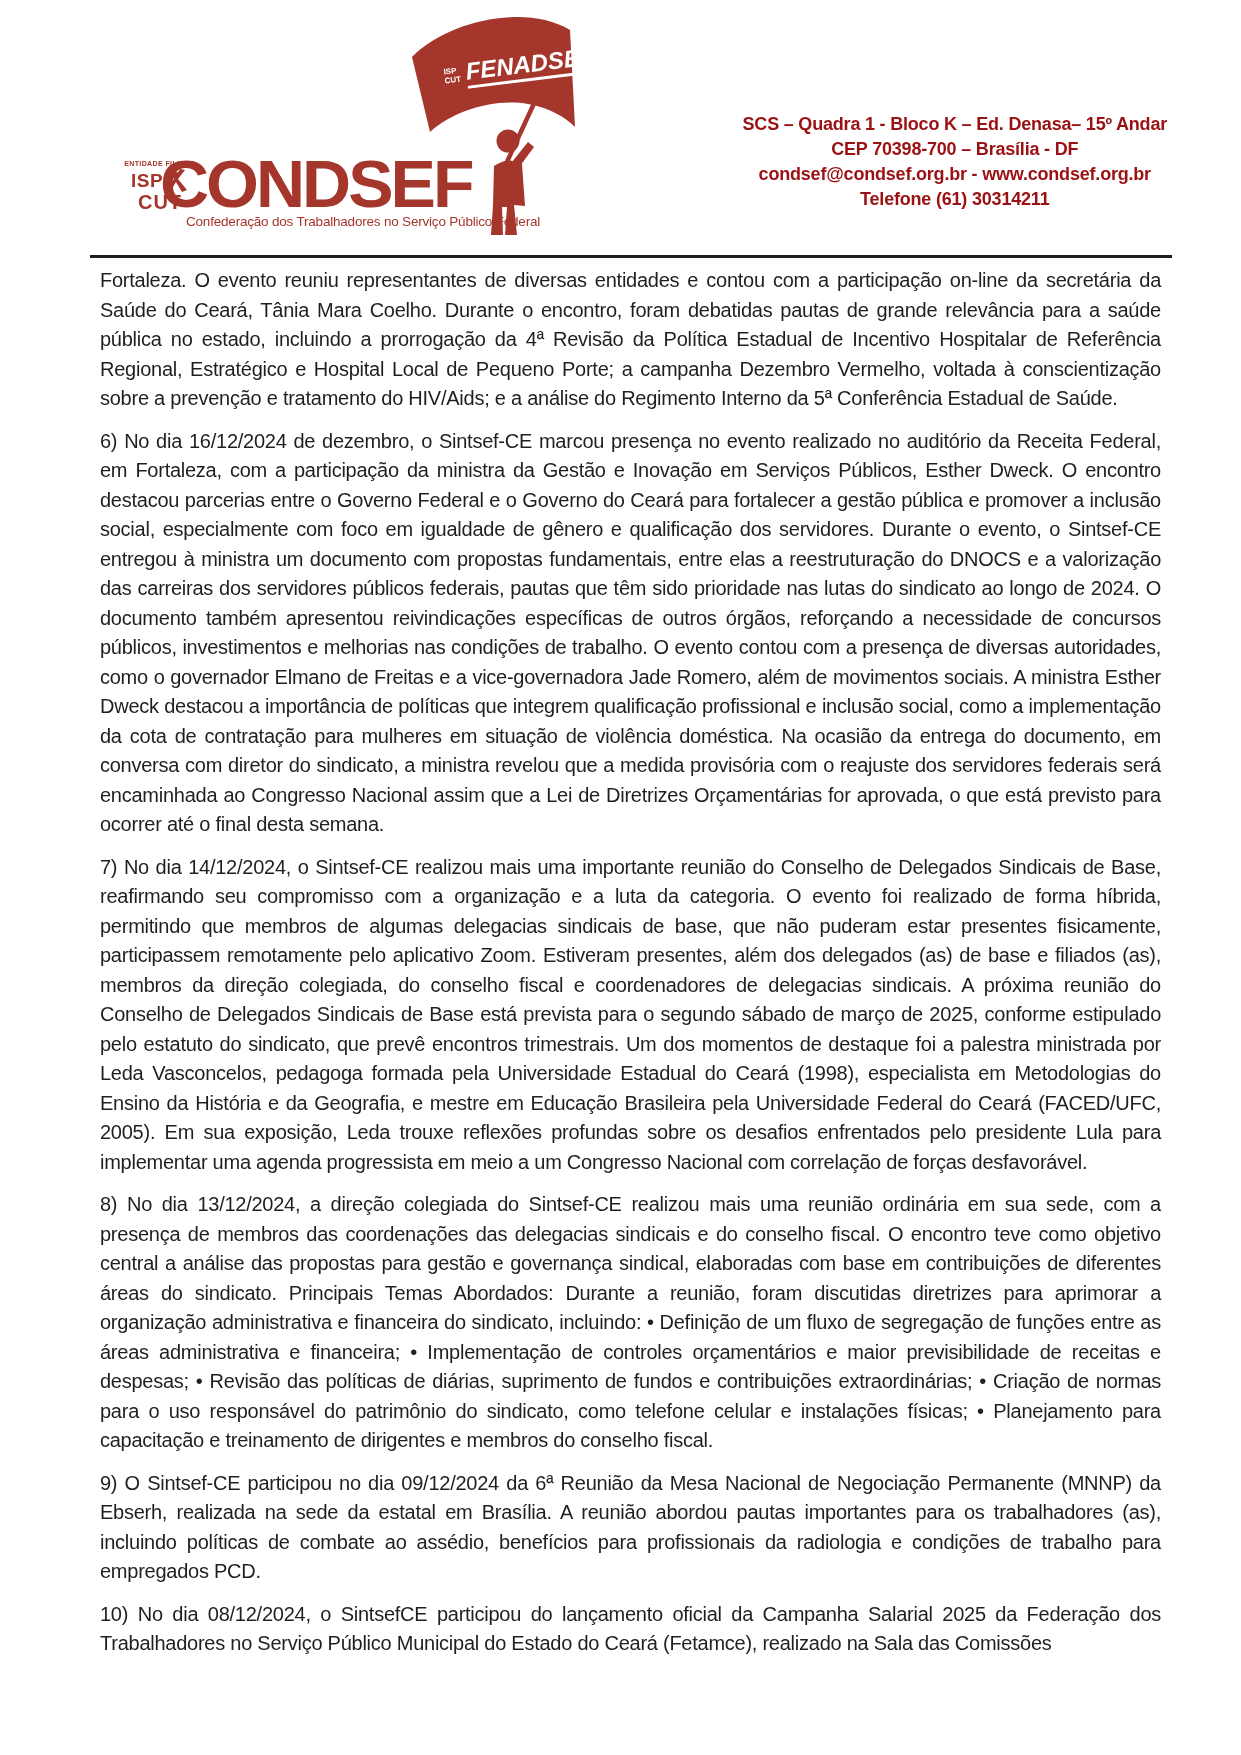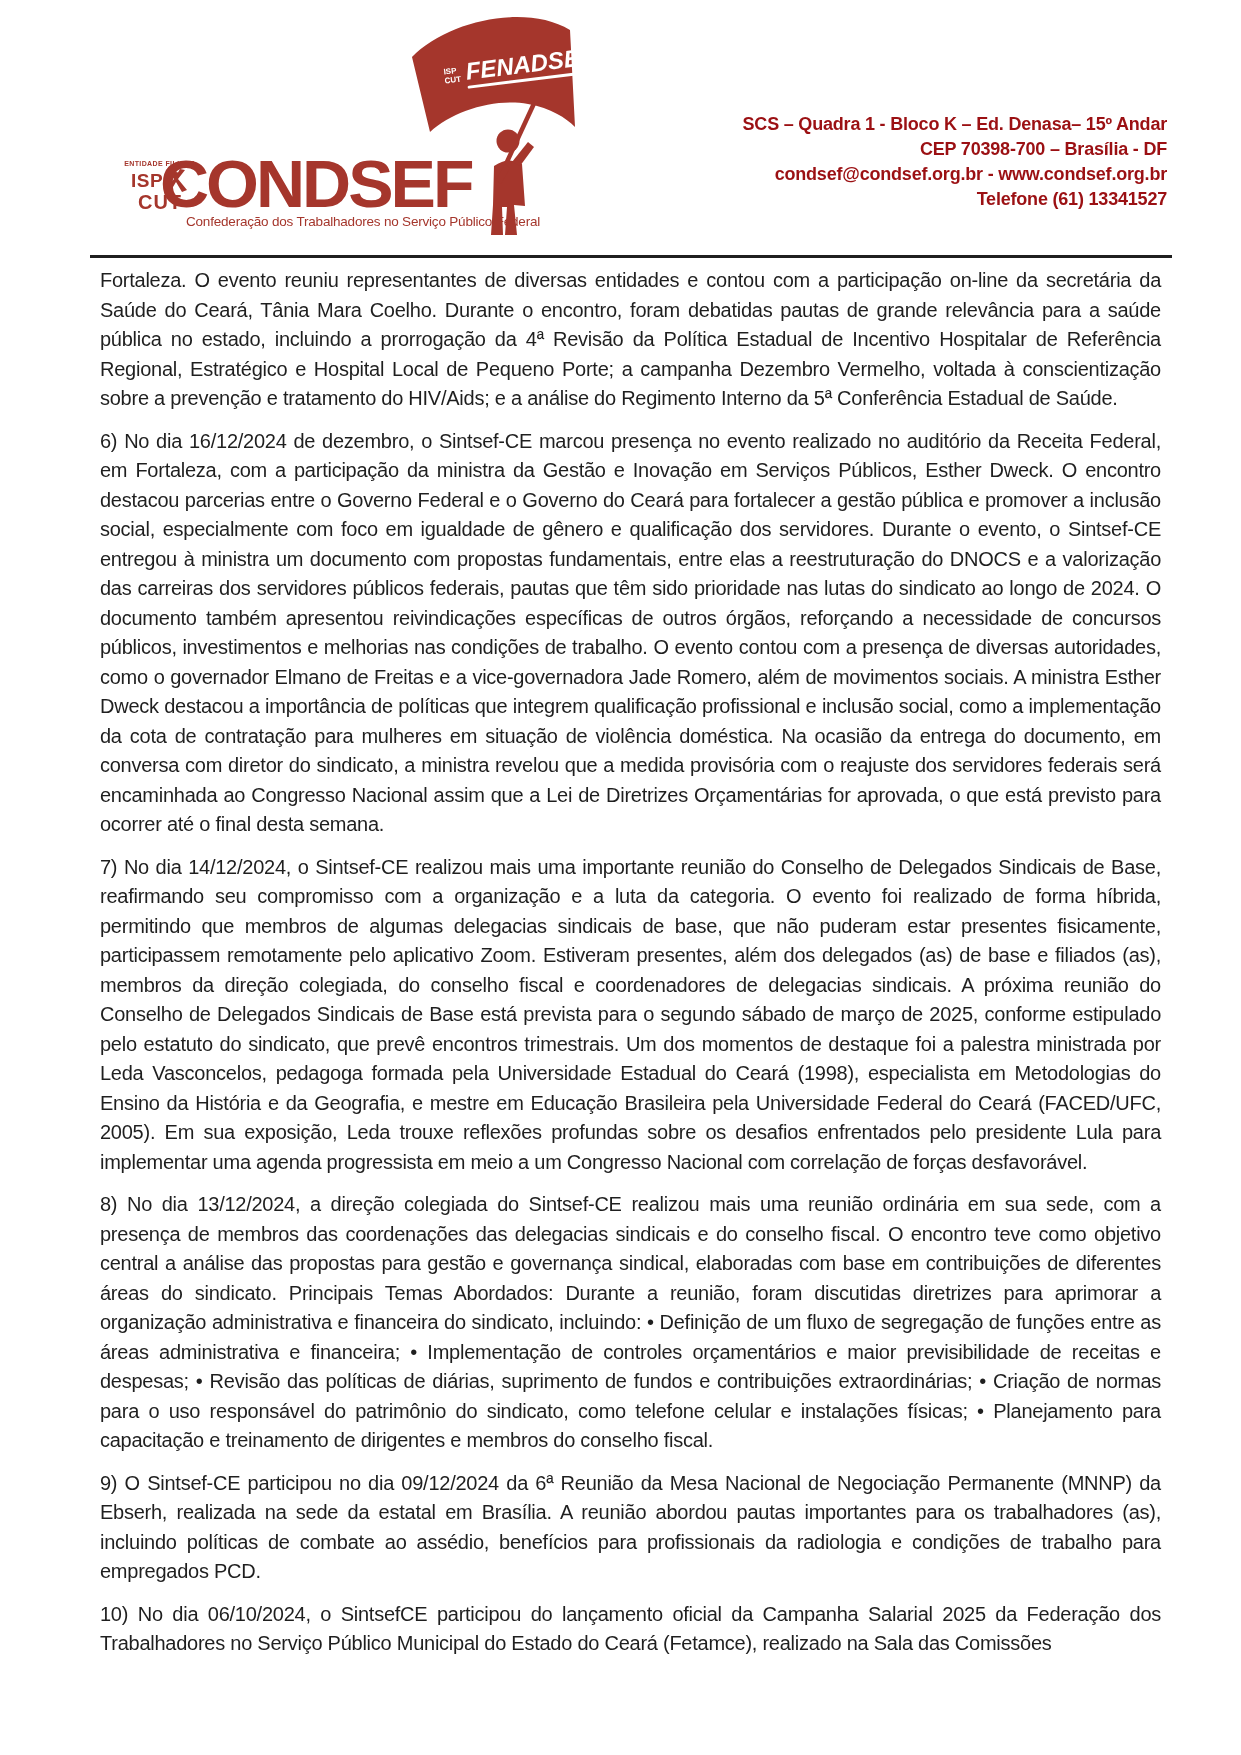--- a/index.html
+++ b/index.html
@@ -35,21 +35,21 @@
     white-space:nowrap;
   }
   .tagline{
     position:absolute;left:186px;top:214px;
     font-size:13.5px;letter-spacing:-.2px;
     color:var(--brand,#A5362C);white-space:nowrap;
   }
   .flagart{position:absolute;left:408px;top:14px;}
   .address{
     position:absolute;top:112px;right:74px;
-    text-align:right;color:var(--address-red,#9B1013);
+    text-align:center;color:var(--address-red,#9B1013);
     font-weight:bold;font-size:18px;line-height:25px;letter-spacing:-.2px;
     white-space:nowrap;
   }
   .divider{
     position:absolute;top:255px;left:90px;width:1082px;height:2.5px;
     background:var(--rule,#1F1F1F);border:none;
   }
   
   .doc-body{
     position:absolute;top:266px;left:100px;width:1061px;
@@ -117,28 +117,28 @@
           <text x="36" y="54" fill="#FFFFFF" font-family="Liberation Sans, DejaVu Sans, sans-serif" font-size="8" font-weight="bold">ISP</text>
           <text x="36" y="63" fill="#FFFFFF" font-family="Liberation Sans, DejaVu Sans, sans-serif" font-size="8" font-weight="bold">CUT</text>
         </g>
       </svg>
     </div>
 
     <div class="address">
       <div>SCS – Quadra 1 - Bloco K – Ed. Denasa– 15º Andar</div>
       <div>CEP 70398-700 – Brasília - DF</div>
       <div>condsef@condsef.org.br - www.condsef.org.br</div>
-      <div>Telefone (61) 13341527</div>
+      <div>Telefone (61) 30314211</div>
     </div>
 
     <div class="divider"></div>
   </header>
 
   <main class="doc-body">
     <p>Fortaleza. O evento reuniu representantes de diversas entidades e contou com a participação on-line da secretária da Saúde do Ceará, Tânia Mara Coelho. Durante o encontro, foram debatidas pautas de grande relevância para a saúde pública no estado, incluindo a prorrogação da 4ª Revisão da Política Estadual de Incentivo Hospitalar de Referência Regional, Estratégico e Hospital Local de Pequeno Porte; a campanha Dezembro Vermelho, voltada à conscientização sobre a prevenção e tratamento do HIV/Aids; e a análise do Regimento Interno da 5ª Conferência Estadual de Saúde.</p>
     <p>6)  No dia 16/12/2024 de dezembro, o Sintsef-CE marcou presença no evento realizado no auditório da Receita Federal, em Fortaleza, com a participação da ministra da Gestão e Inovação em Serviços Públicos, Esther Dweck. O encontro destacou parcerias entre o Governo Federal e o Governo do Ceará para fortalecer a gestão pública e promover a inclusão social, especialmente com foco em igualdade de gênero e qualificação dos servidores. Durante o evento, o Sintsef-CE entregou à ministra um documento com propostas fundamentais, entre elas a reestruturação do DNOCS e a valorização das carreiras dos servidores públicos federais, pautas que têm sido prioridade nas lutas do sindicato ao longo de 2024. O documento também apresentou reivindicações específicas de outros órgãos, reforçando a necessidade de concursos públicos, investimentos e melhorias nas condições de trabalho. O evento contou com a presença de diversas autoridades, como o governador Elmano de Freitas e a vice-governadora Jade Romero, além de movimentos sociais. A ministra Esther Dweck destacou a importância de políticas que integrem qualificação profissional e inclusão social, como a implementação da cota de contratação para mulheres em situação de violência doméstica. Na ocasião da entrega do documento, em conversa com diretor do sindicato, a ministra revelou que a medida provisória com o reajuste dos servidores federais será encaminhada ao Congresso Nacional assim que a Lei de Diretrizes Orçamentárias for aprovada, o que está previsto para ocorrer até o final desta semana.</p>
     <p>7)  No dia 14/12/2024, o Sintsef-CE realizou mais uma importante reunião do Conselho de Delegados Sindicais de Base, reafirmando seu compromisso com a organização e a luta da categoria. O evento foi realizado de forma híbrida, permitindo que membros de algumas delegacias sindicais de base, que não puderam estar presentes fisicamente, participassem remotamente pelo aplicativo Zoom. Estiveram presentes, além dos delegados (as) de base e filiados (as), membros da direção colegiada, do conselho fiscal e coordenadores de delegacias sindicais. A próxima reunião do Conselho de Delegados Sindicais de Base está prevista para o segundo sábado de março de 2025, conforme estipulado pelo estatuto do sindicato, que prevê encontros trimestrais. Um dos momentos de destaque foi a palestra ministrada por Leda Vasconcelos, pedagoga formada pela Universidade Estadual do Ceará (1998), especialista em Metodologias do Ensino da História e da Geografia, e mestre em Educação Brasileira pela Universidade Federal do Ceará (FACED/UFC, 2005). Em sua exposição, Leda trouxe reflexões profundas sobre os desafios enfrentados pelo presidente Lula para implementar uma agenda progressista em meio a um Congresso Nacional com correlação de forças desfavorável.</p>
     <p>8)  No dia 13/12/2024, a direção colegiada do Sintsef-CE realizou mais uma reunião ordinária em sua sede, com a presença de membros das coordenações das delegacias sindicais e do conselho fiscal. O encontro teve como objetivo central a análise das propostas para gestão e governança sindical, elaboradas com base em contribuições de diferentes áreas do sindicato. Principais Temas Abordados: Durante a reunião, foram discutidas diretrizes para aprimorar a organização administrativa e financeira do sindicato, incluindo: • Definição de um fluxo de segregação de funções entre as áreas administrativa e financeira; • Implementação de controles orçamentários e maior previsibilidade de receitas e despesas; • Revisão das políticas de diárias, suprimento de fundos e contribuições extraordinárias; • Criação de normas para o uso responsável do patrimônio do sindicato, como telefone celular e instalações físicas; • Planejamento para capacitação e treinamento de dirigentes e membros do conselho fiscal.</p>
     <p>9) O Sintsef-CE participou no dia 09/12/2024 da 6ª Reunião da Mesa Nacional de Negociação Permanente (MNNP) da Ebserh, realizada na sede da estatal em Brasília. A reunião abordou pautas importantes para os trabalhadores (as), incluindo políticas de combate ao assédio, benefícios para profissionais da radiologia e condições de trabalho para empregados PCD.</p>
-    <p>10)  No dia 06/10/2024, o SintsefCE participou do lançamento oficial da Campanha Salarial 2025 da Federação dos Trabalhadores no Serviço Público Municipal do Estado do Ceará (Fetamce), realizado na Sala das Comissões</p>
+    <p>10)  No dia 08/12/2024, o SintsefCE participou do lançamento oficial da Campanha Salarial 2025 da Federação dos Trabalhadores no Serviço Público Municipal do Estado do Ceará (Fetamce), realizado na Sala das Comissões</p>
   </main>
 
 </div>
 
 </body></html>

